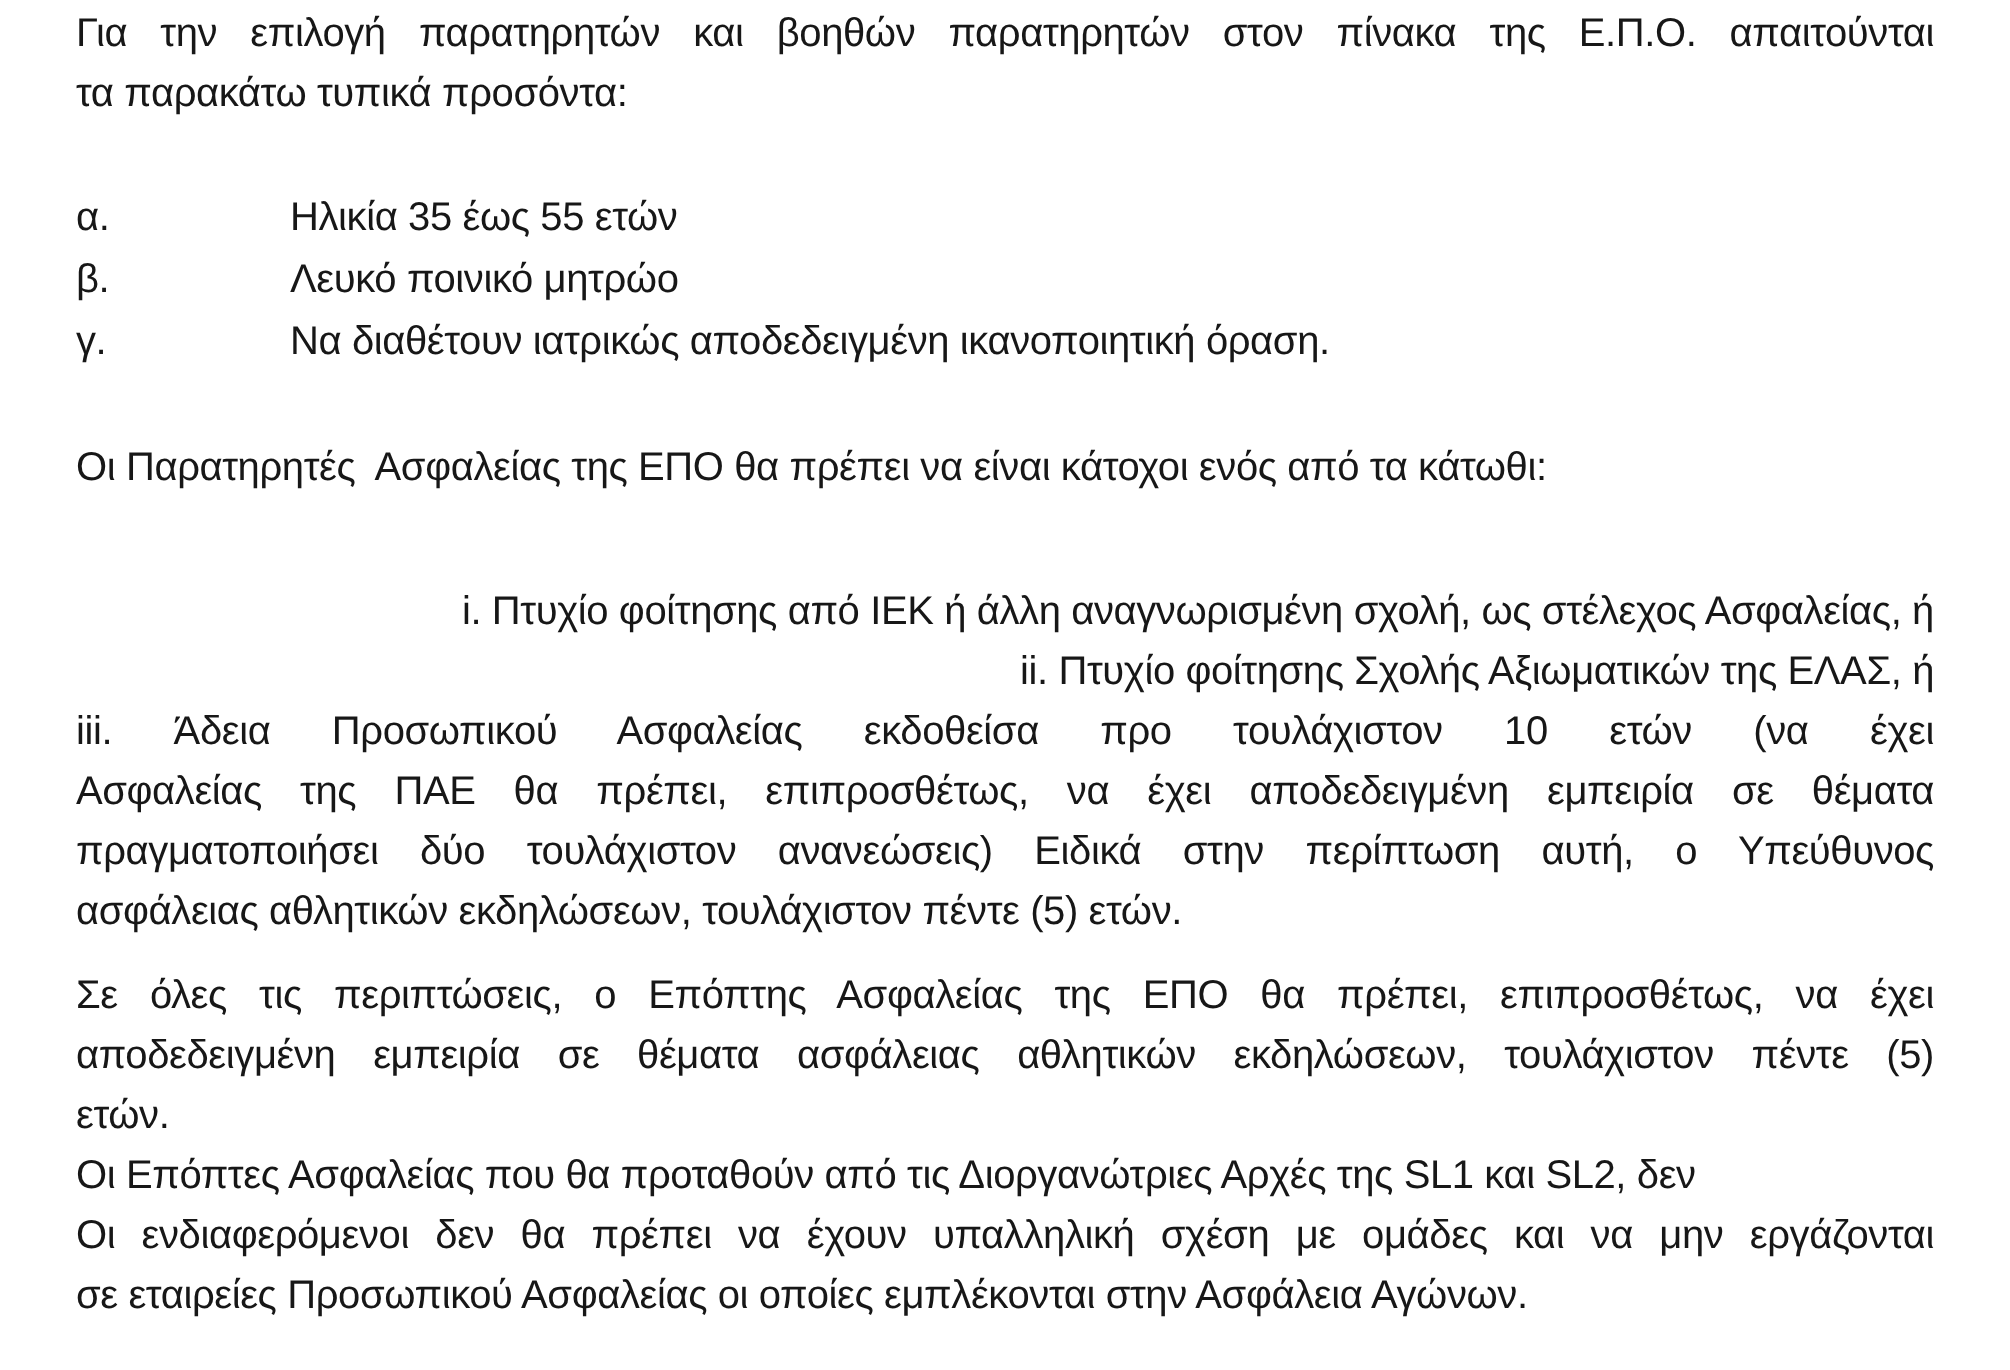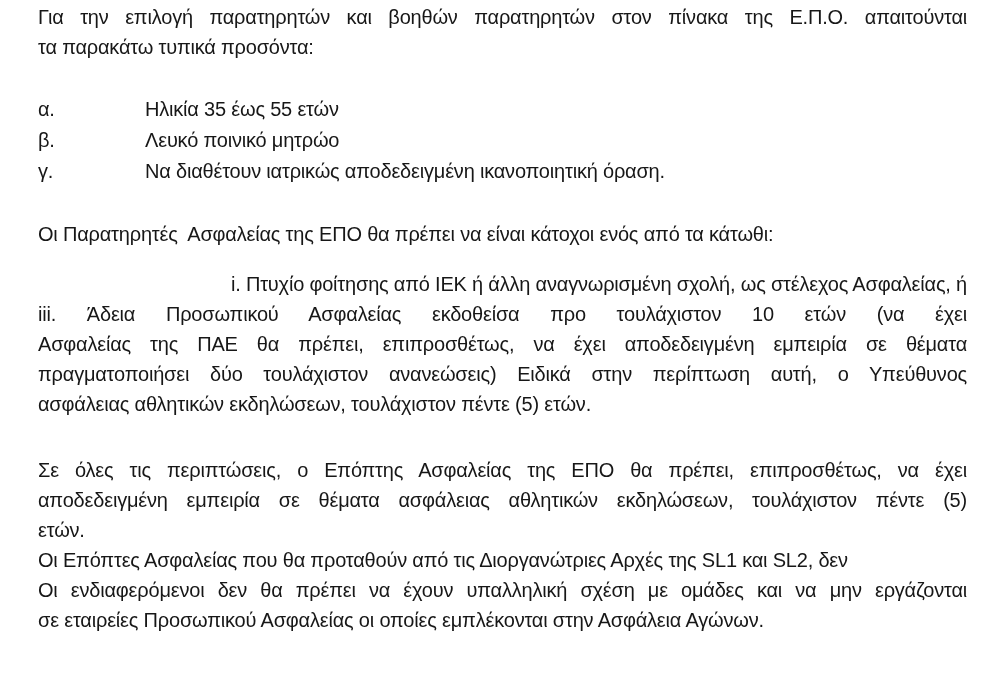--- a/index.html
+++ b/index.html
@@ -35,23 +35,23 @@
   }
   .intro-para      { margin-bottom: 12px; }
   .criteria-list   { margin-bottom: 32px; margin-top: 32px; }
   .criteria-list .li { line-height: 31px; }
   .li .marker {
     display: inline-block;
     width: 107px;
   }
   .heading-line {
     white-space: pre-wrap;      
-    margin-bottom: 20px;
+    margin-bottom: 42px;
   }
-  .iii-para { margin-bottom: 36px; }
+  .iii-para { margin-bottom: 12px; }
 </style>
 </head>
 <body>
 
 <div class="page">
 
   <div class="para just intro-para">
       <div class="line">Για την επιλογή παρατηρητών και βοηθών παρατηρητών στον πίνακα της Ε.Π.Ο. απαιτούνται</div>
       <div class="line">τα παρακάτω τυπικά προσόντα:</div>
     </div>
@@ -65,20 +65,21 @@
     </div>
     <div class="li">
       <span class="marker">γ.</span><span class="txt">Να διαθέτουν ιατρικώς αποδεδειγμένη ικανοποιητική όραση.</span>
     </div>
   </div>
 
   <div class="para heading-line">Οι Παρατηρητές  Ασφαλείας της ΕΠΟ θα πρέπει να είναι κάτοχοι ενός από τα κάτωθι:</div>
 
   <div class="para">
       <div class="line">i. Πτυχίο φοίτησης από ΙΕΚ ή άλλη αναγνωρισμένη σχολή, ως στέλεχος Ασφαλείας, ή</div>
+      <div class="line">ii. Πτυχίο φοίτησης Σχολής Αξιωματικών της ΕΛΑΣ, ή</div>
     </div>
 
   <div class="para just iii-para">
       <div class="line">iii. Άδεια Προσωπικού Ασφαλείας εκδοθείσα προ τουλάχιστον 10 ετών (να έχει</div>
       <div class="line">Ασφαλείας της ΠΑΕ θα πρέπει, επιπροσθέτως, να έχει αποδεδειγμένη εμπειρία σε θέματα</div>
       <div class="line">πραγματοποιήσει δύο τουλάχιστον ανανεώσεις) Ειδικά στην περίπτωση αυτή, ο Υπεύθυνος</div>
       <div class="line">ασφάλειας αθλητικών εκδηλώσεων, τουλάχιστον πέντε (5) ετών.</div>
     </div>
 
   <div class="para just">

